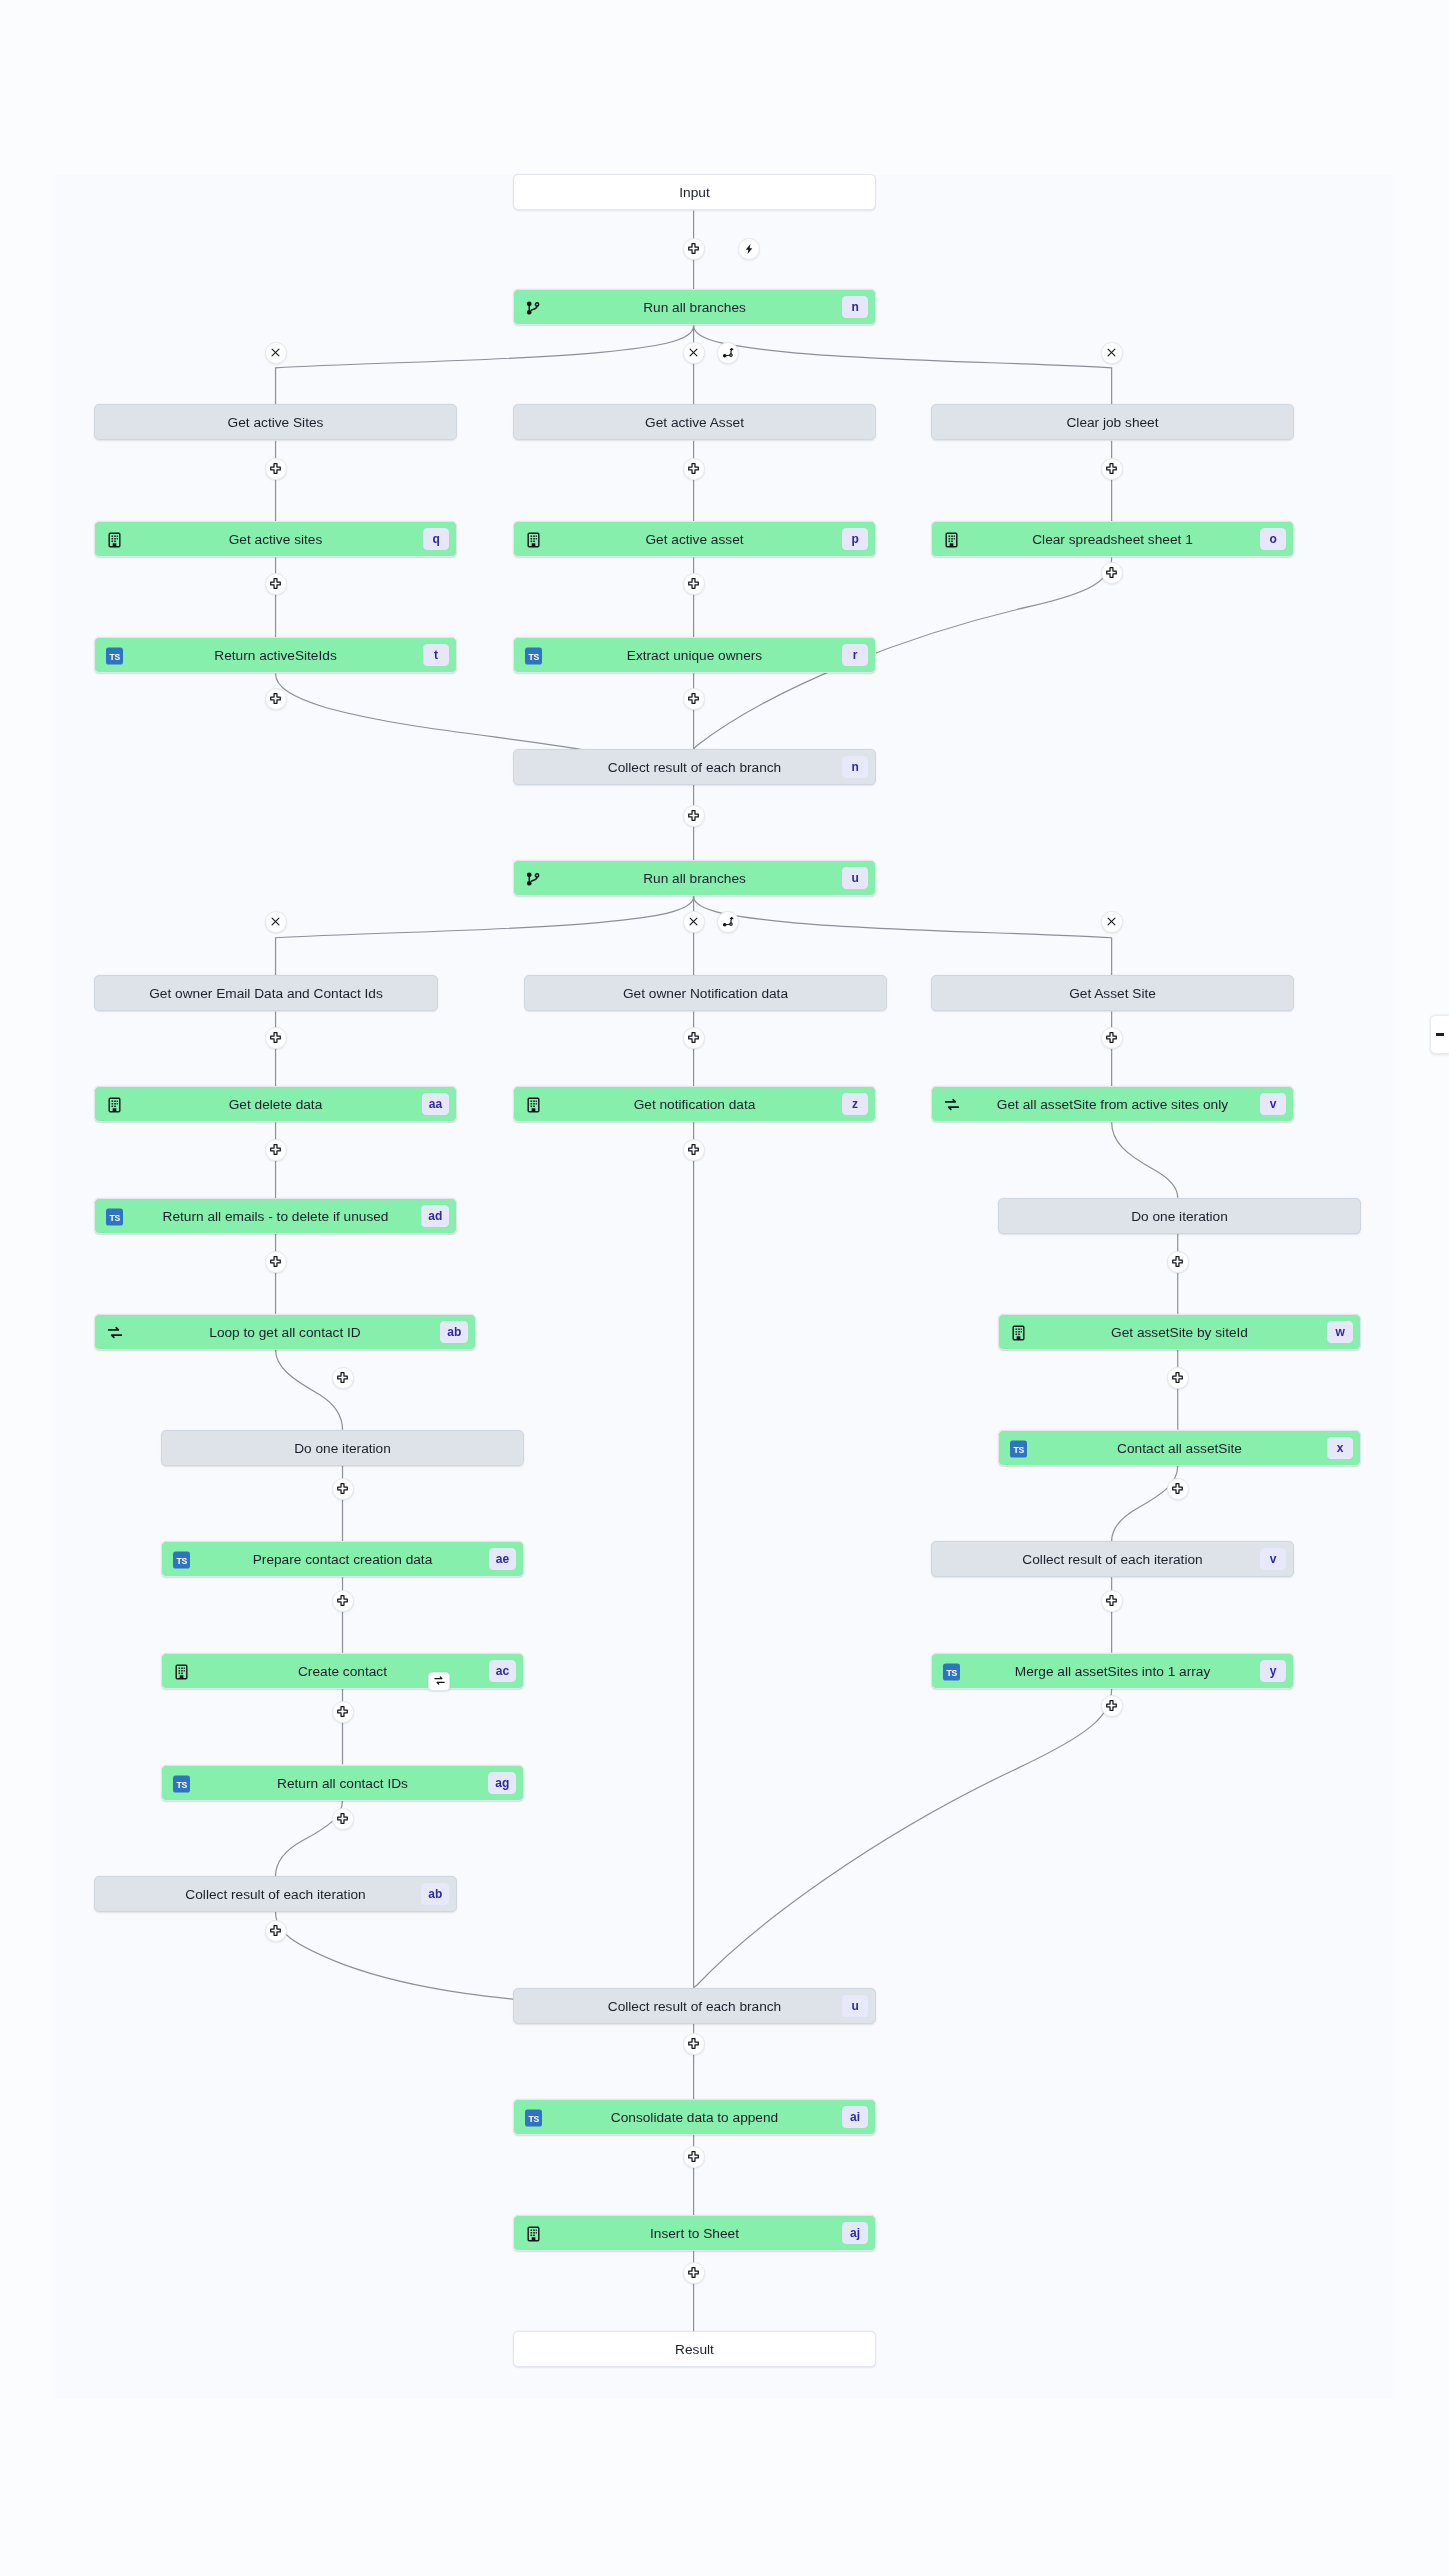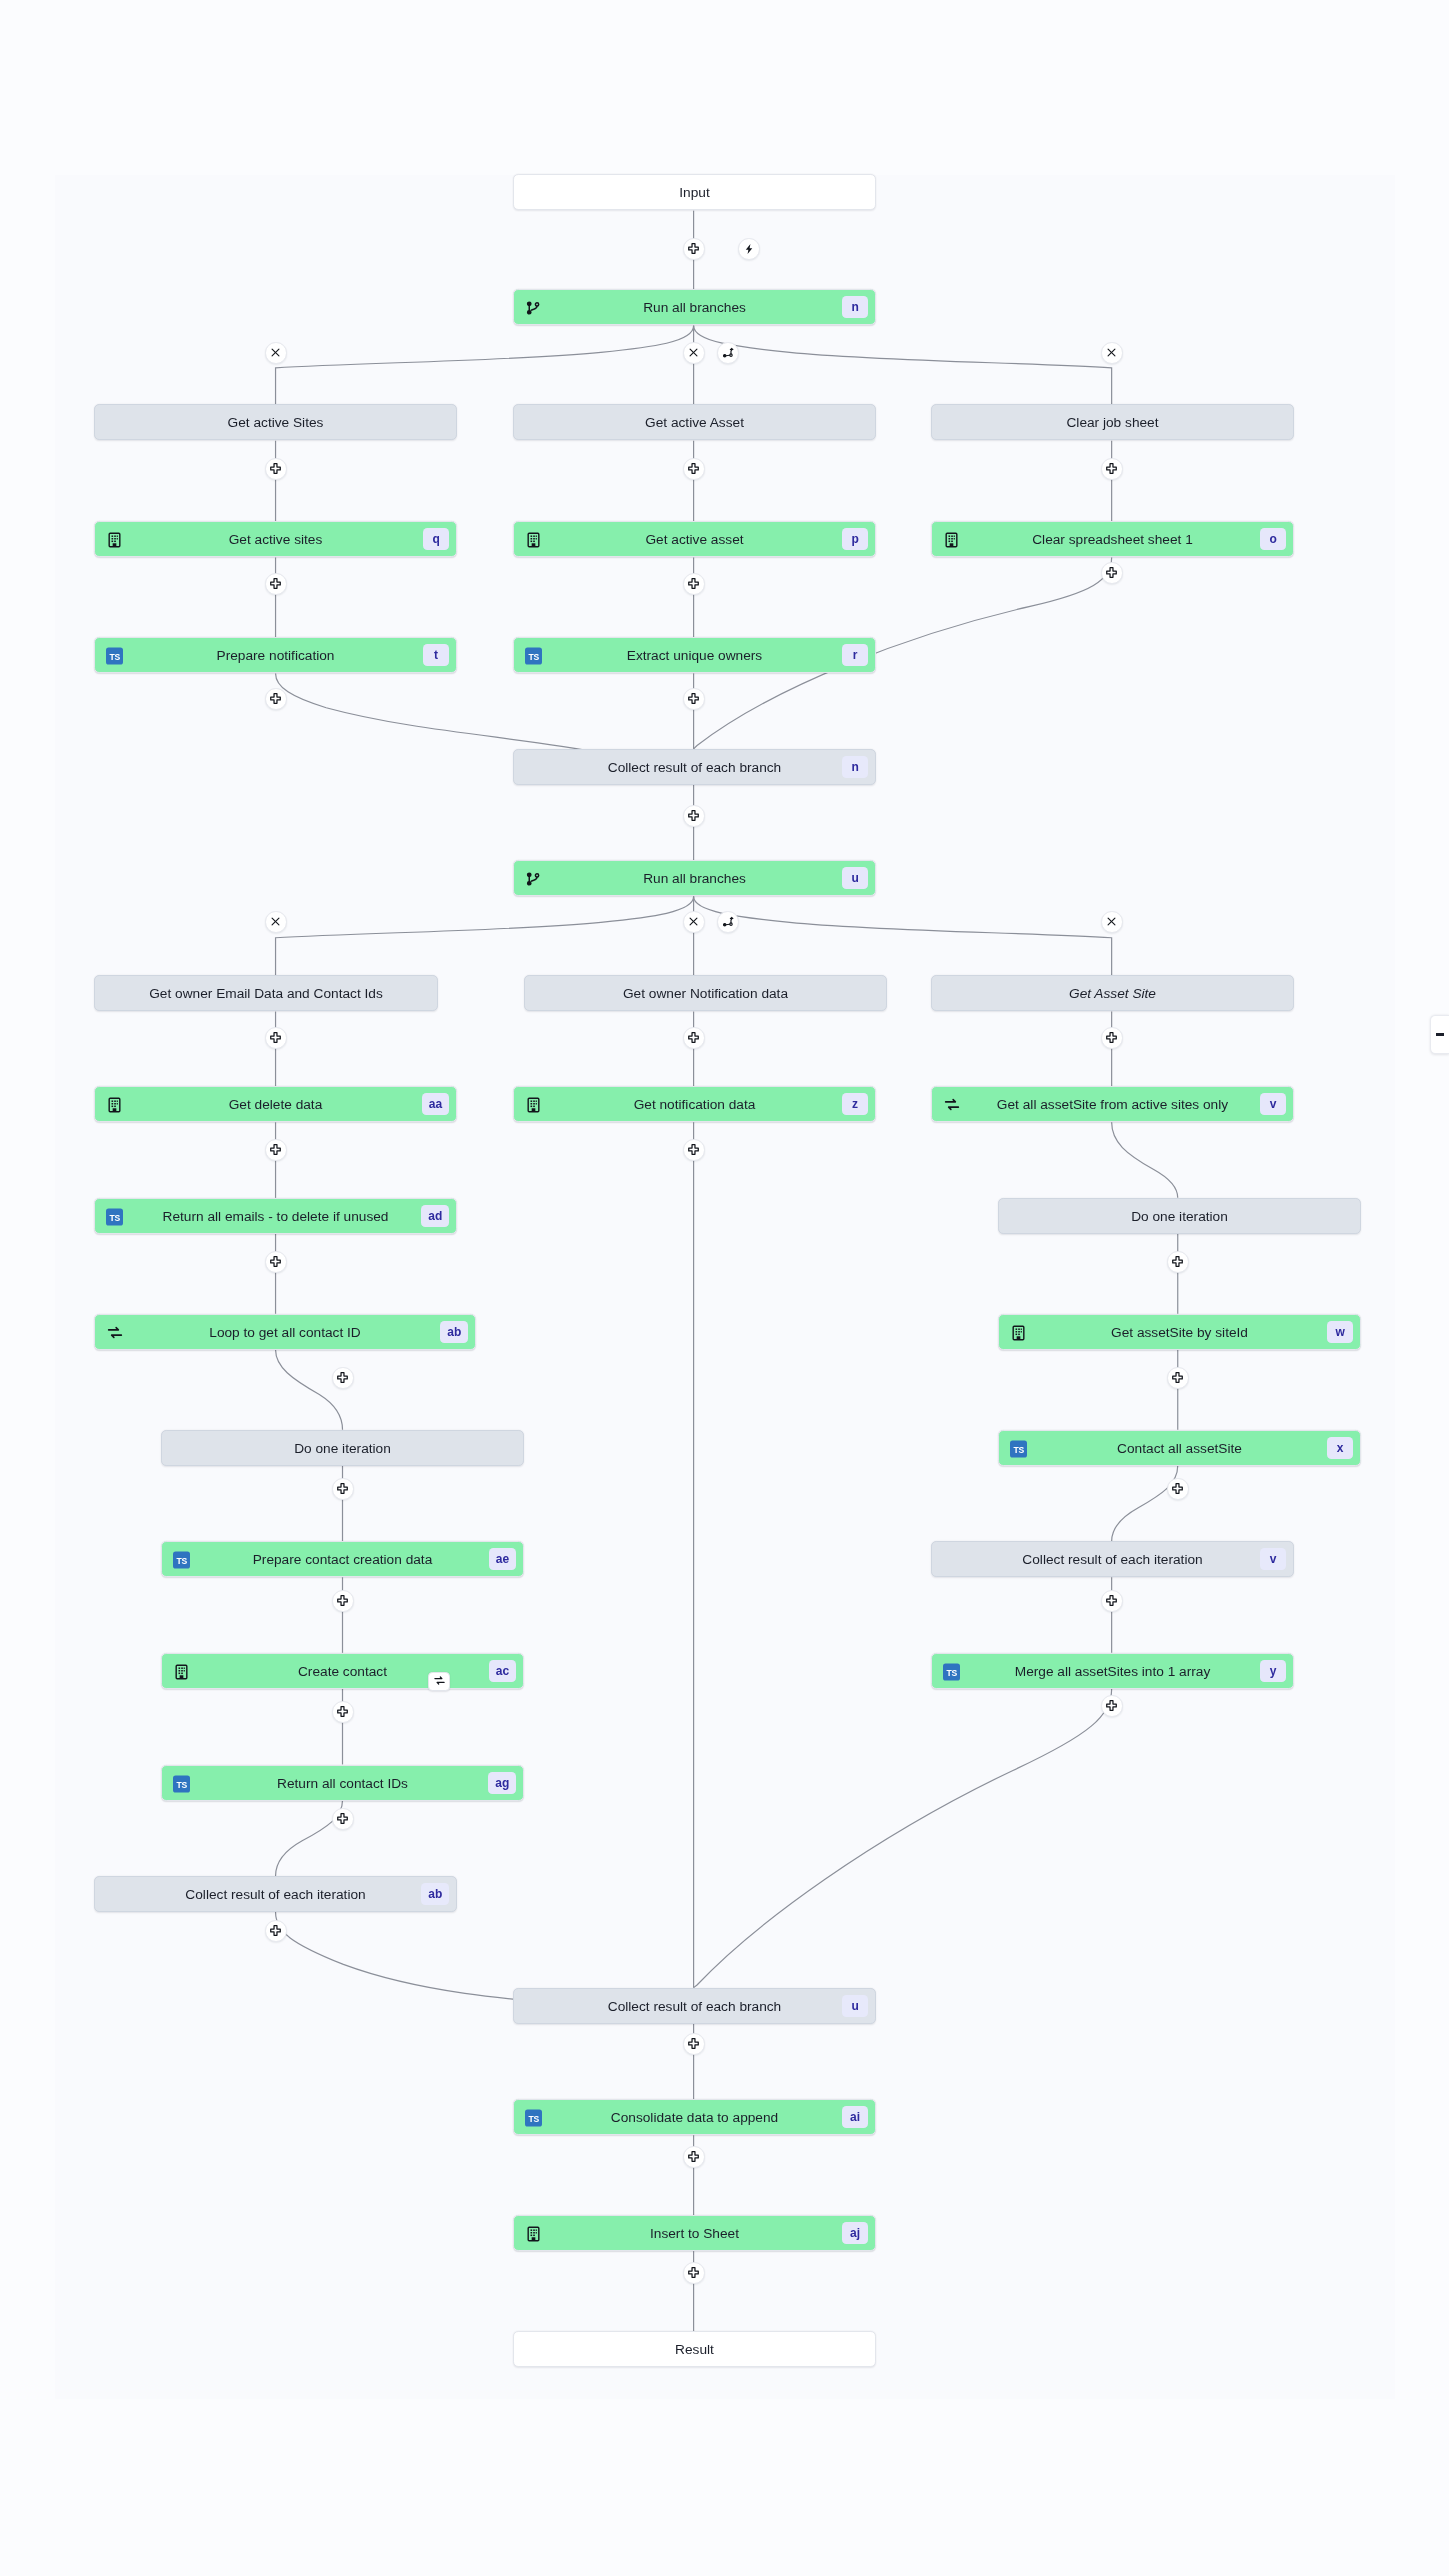--- a/index.html
+++ b/index.html
@@ -277,21 +277,21 @@
             <rect x="9.4" y="16.6" width="5.2" height="4.9" fill="#13161c"></rect>
           </svg>
         </span>
         <span class="nlabel">Clear spreadsheet sheet 1</span>
         <span class="nbadge">o</span>
       </div>
       <div class="node plain" style="left: 94px; top: 637px; width: 363px;">
         <span class="nicon">
           <span class="ts-badge">TS</span>
         </span>
-        <span class="nlabel">Prepare notification</span>
+        <span class="nlabel">Return activeSiteIds</span>
         <span class="nbadge">t</span>
       </div>
       <div class="node plain" style="left: 513px; top: 637px; width: 363px;">
         <span class="nicon">
           <span class="ts-badge">TS</span>
         </span>
         <span class="nlabel">Extract unique owners</span>
         <span class="nbadge">r</span>
       </div>
       <div class="node group" style="left: 513px; top: 749px; width: 363px;">
@@ -310,21 +310,21 @@
         </span>
         <span class="nlabel">Run all branches</span>
         <span class="nbadge">u</span>
       </div>
       <div class="node group" style="left: 94px; top: 975px; width: 344px;">
         <span class="nlabel">Get owner Email Data and Contact Ids</span>
       </div>
       <div class="node group" style="left: 524px; top: 975px; width: 363px;">
         <span class="nlabel">Get owner Notification data</span>
       </div>
-      <div class="node group" style="left: 931px; top: 975px; width: 363px; font-style: italic;">
+      <div class="node group" style="left: 931px; top: 975px; width: 363px;">
         <span class="nlabel">Get Asset Site</span>
       </div>
       <div class="node plain" style="left: 94px; top: 1086px; width: 363px;">
         <span class="nicon">
           <svg width="17" height="17" viewBox="0 0 24 24">
             <rect x="4.5" y="2.5" width="15" height="19" rx="1.4" fill="none" stroke="#13161c" stroke-width="2"></rect>
             <rect x="7.8" y="5.6" width="2.3" height="2.1" fill="#13161c"></rect>
             <rect x="11.6" y="5.6" width="2.3" height="2.1" fill="#13161c"></rect>
             <rect x="15.1" y="5.6" width="1.6" height="2.1" fill="#13161c"></rect>
             <rect x="7.8" y="9.2" width="2.3" height="2.1" fill="#13161c"></rect>

